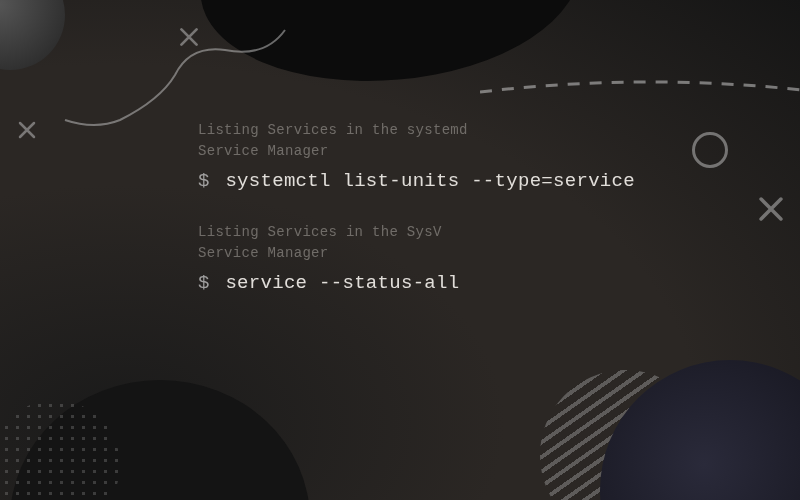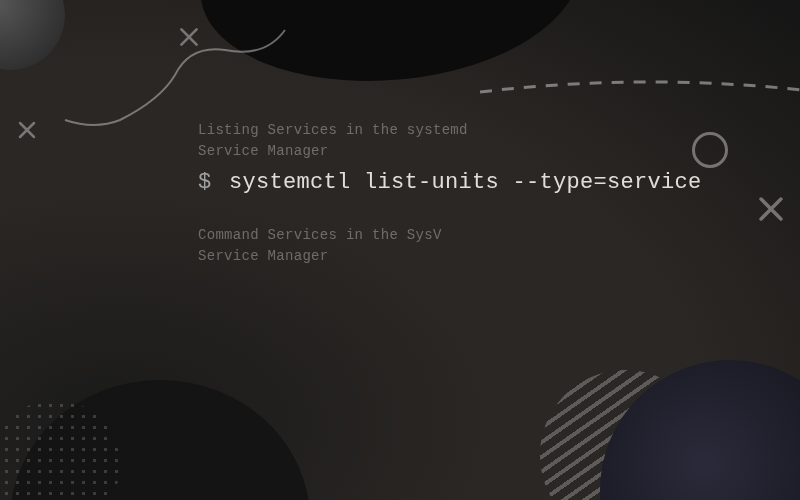--- a/index.html
+++ b/index.html
@@ -76,21 +76,21 @@
     .section { margin-bottom: 30px; }
     .comment {
       color: rgba(170,165,160,0.55);
       font-size: 14px;
       line-height: 1.5;
       letter-spacing: 0.3px;
       margin-bottom: 8px;
       white-space: pre-line;
     }
     .command-line {
-      font-size: 22px;
+      font-size: 19px;
       letter-spacing: 0.3px;
     }
     .prompt { color: rgba(200,200,200,0.75); margin-right: 4px; }
     .cmd { color: rgba(235,232,228,0.95); }
   </style>
 </head>
 <body>
 
 <div class="bg-decor">
   <div class="blob-top"></div>
@@ -126,19 +126,23 @@
   <div class="section">
     <div class="comment">Listing Services in the systemd
 Service Manager</div>
     <div class="command-line">
       <span class="prompt">$</span>
       <span class="cmd">systemctl list-units --type=service</span>
     </div>
   </div>
 
   <div class="section">
-    <div class="comment">Command Services in the SysV
+    <div class="comment">Listing Services in the SysV
 Service Manager</div>
+    <div class="command-line">
+      <span class="prompt">$</span>
+      <span class="cmd">service --status-all</span>
+    </div>
   </div>
 
   <div class="section">
   </div>
 </div>
 
 </body></html>

